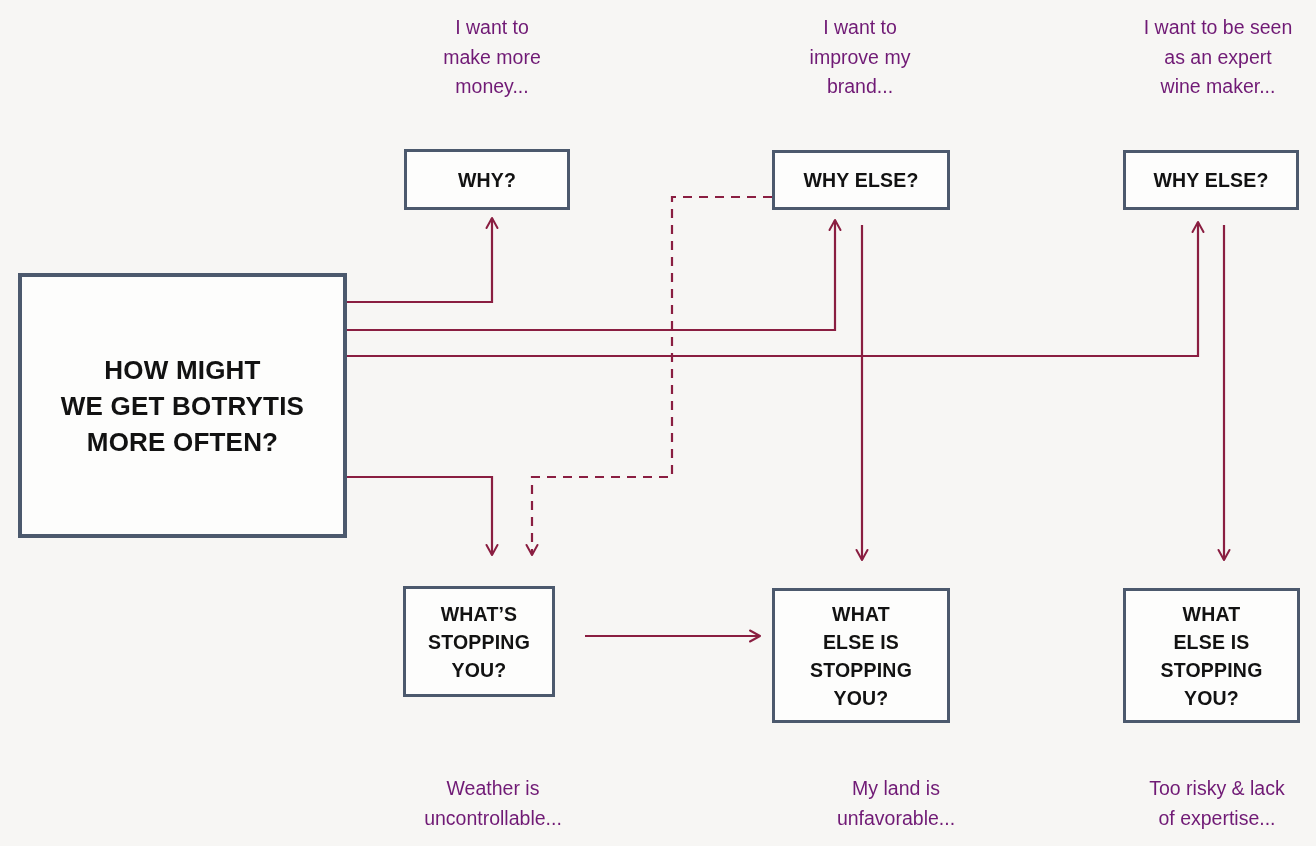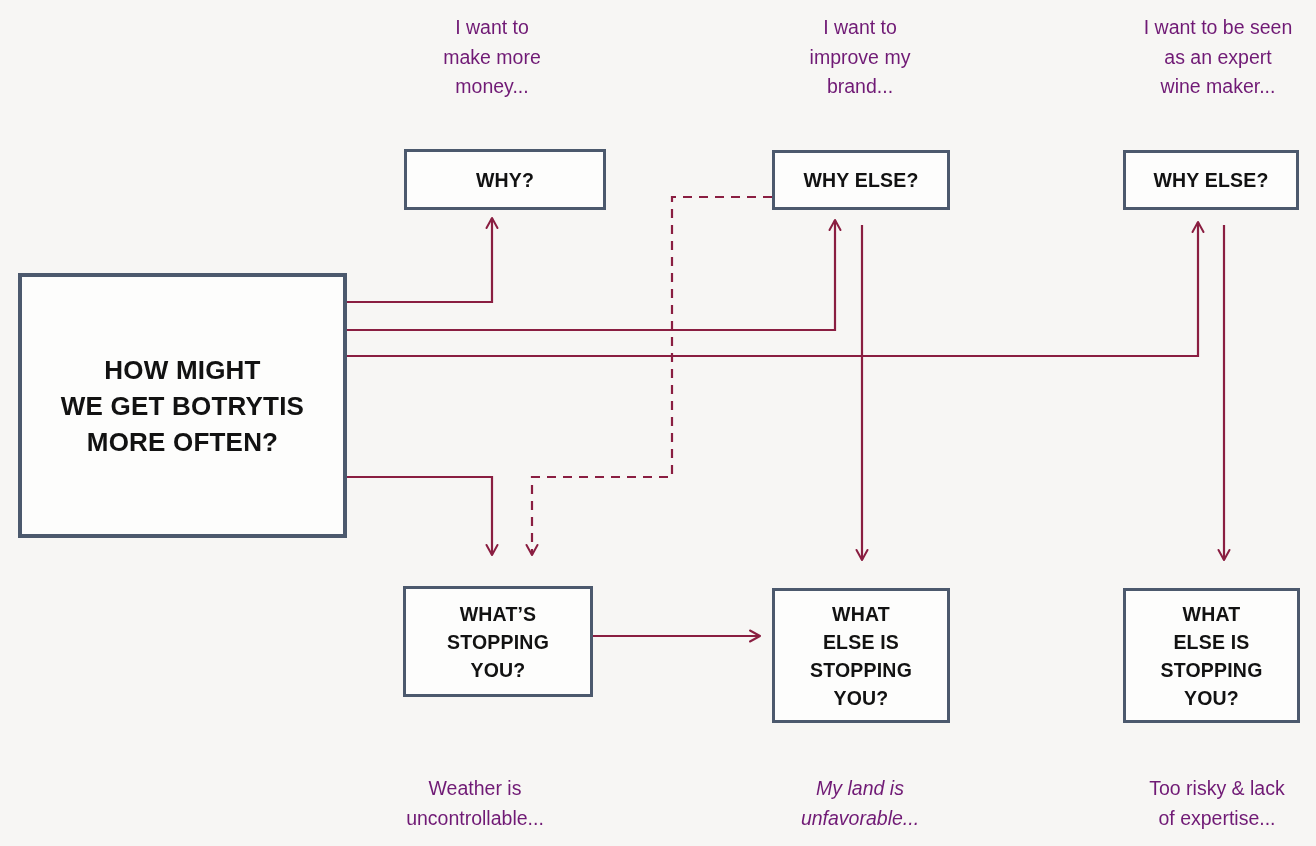--- a/index.html
+++ b/index.html
@@ -84,54 +84,54 @@
   <div class="annotation" style="left:392px; top:13px; width:200px;">I want to
 make more
 money...</div>
   <div class="annotation" style="left:760px; top:13px; width:200px;">I want to
 improve my
 brand...</div>
   <div class="annotation" style="left:1108px; top:13px; width:220px;">I want to be seen
 as an expert
 wine maker...</div>
 
-  <div class="node-box small" style="left:404px; top:149px; width:202px; height:61px;">
+  <div class="node-box small" style="left:404px; top:149px; width:166px; height:61px;">
     <span>WHY?</span>
   </div>
   <div class="node-box small" style="left:772px; top:150px; width:178px; height:60px;">
     <span>WHY ELSE?</span>
   </div>
   <div class="node-box small" style="left:1123px; top:150px; width:176px; height:60px;">
     <span>WHY ELSE?</span>
   </div>
 
   <div class="node-box big" style="left:18px; top:273px; width:329px; height:265px;">
     <span>HOW MIGHT
 WE GET BOTRYTIS
 MORE OFTEN?</span>
   </div>
 
-  <div class="node-box small" style="left:403px; top:586px; width:190px; height:111px;">
+  <div class="node-box small" style="left:403px; top:586px; width:152px; height:111px;">
     <span>WHAT’S
 STOPPING
 YOU?</span>
   </div>
   <div class="node-box small" style="left:772px; top:588px; width:178px; height:135px;">
     <span>WHAT
 ELSE IS
 STOPPING
 YOU?</span>
   </div>
   <div class="node-box small" style="left:1123px; top:588px; width:177px; height:135px;">
     <span>WHAT
 ELSE IS
 STOPPING
 YOU?</span>
   </div>
 
-  <div class="annotation" style="left:375px; top:774px; width:200px;">Weather is
+  <div class="annotation" style="left:393px; top:774px; width:200px;">Weather is
 uncontrollable...</div>
-  <div class="annotation" style="left:760px; top:774px; width:200px;font-style:italic;">My land is
+  <div class="annotation" style="left:796px; top:774px; width:200px;">My land is
 unfavorable...</div>
   <div class="annotation" style="left:1107px; top:774px; width:220px;">Too risky &amp; lack
 of expertise...</div>
 
 </div>
 
 </body></html>

